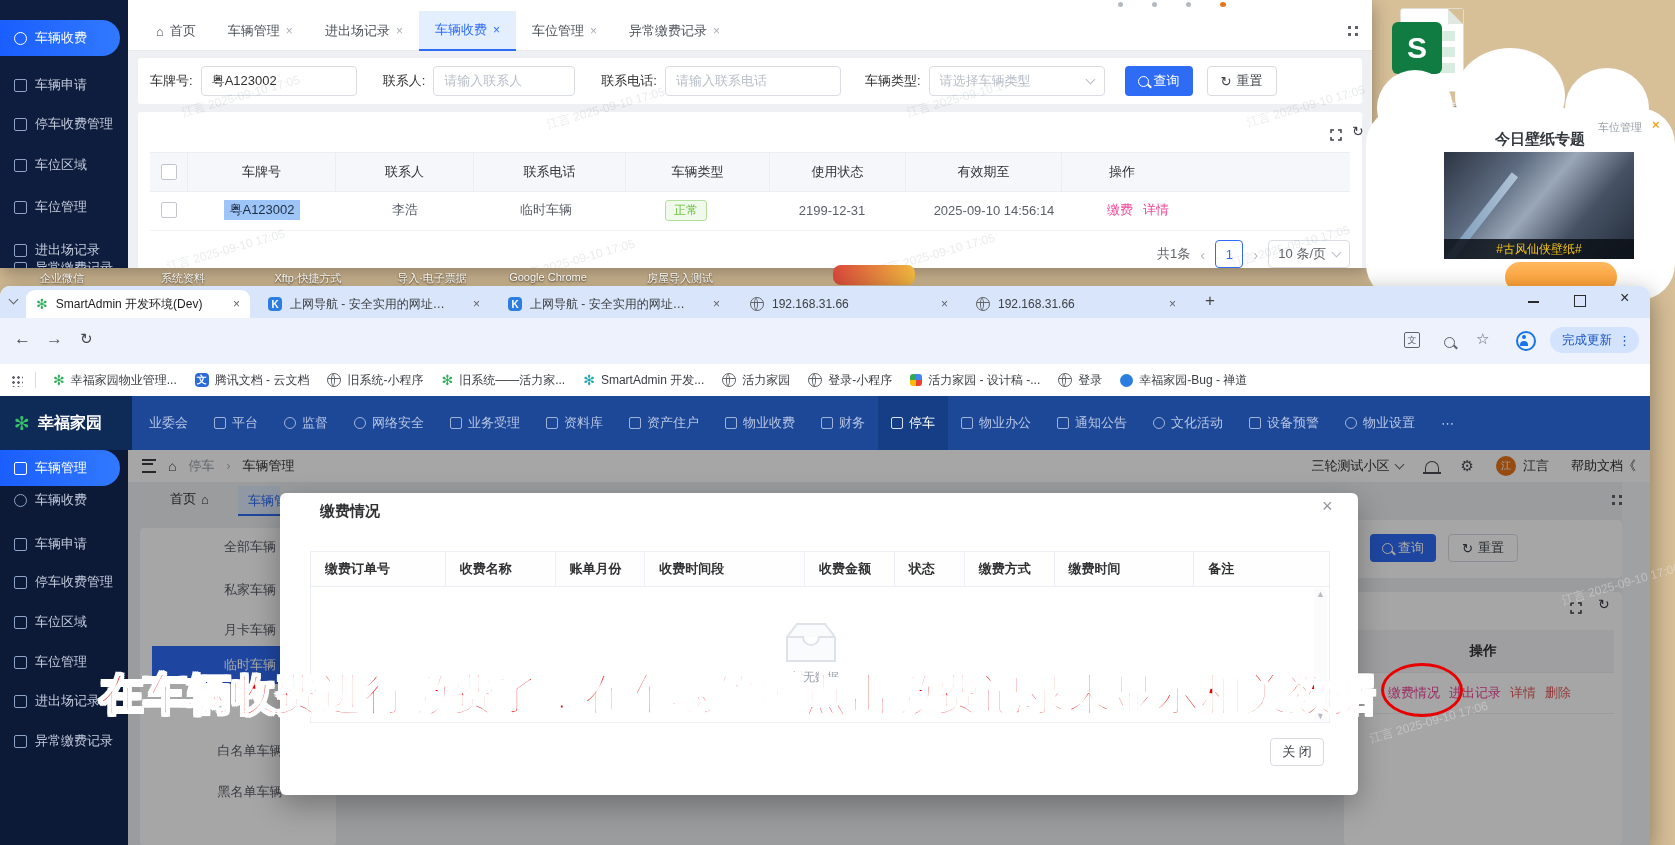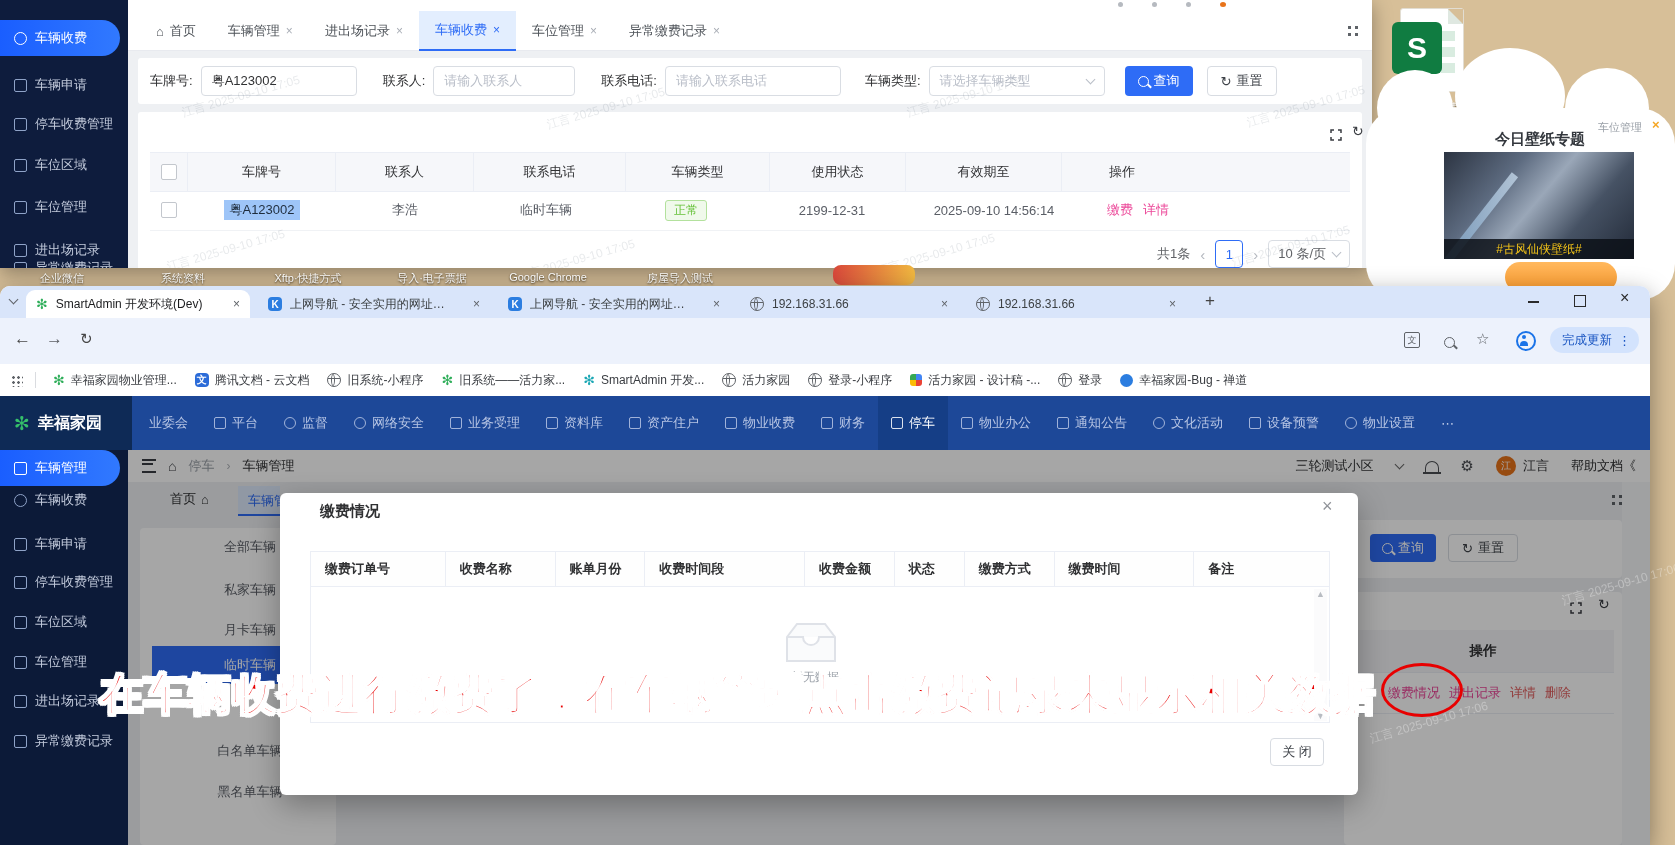--- a/index.html
+++ b/index.html
@@ -434,21 +434,21 @@
     
     <div class="ab flx" style="left:128px;top:164px;width:1522px;height:32px;background:#fff;padding:0 14px;box-sizing:border-box;justify-content:space-between">
       <div class="flx" style="gap:12px">
         <span class="hb"></span>
         <span style="font-size:14px;color:#3a3d42">⌂</span>
         <span style="font-size:13px;color:#9aa0a8">停车</span>
         <span style="font-size:12px;color:#b0b4ba">›</span>
         <span style="font-size:13px;color:#303133">车辆管理</span>
       </div>
       <div class="flx" style="gap:22px">
-        <span class="flx" style="gap:22px;font-size:13px;color:#303133">
+        <span class="flx" style="gap:6px;font-size:13px;color:#303133">
             <span>三轮测试小区</span>
             <span class="caret" style="border-color:#666"></span>
           </span>
         <span class="bell"></span>
         <span style="font-size:15px;color:#4a4d52">⚙</span>
         <span class="flx" style="gap:7px">
           <span class="flx" style="width:20px;height:20px;border-radius:50%;background:#e8731a;color:#fff;font-size:10px;justify-content:center">江</span>
           <span style="font-size:13px;color:#303133">江言</span>
         </span>
         <span style="font-size:13px;color:#303133">帮助文档《</span>

